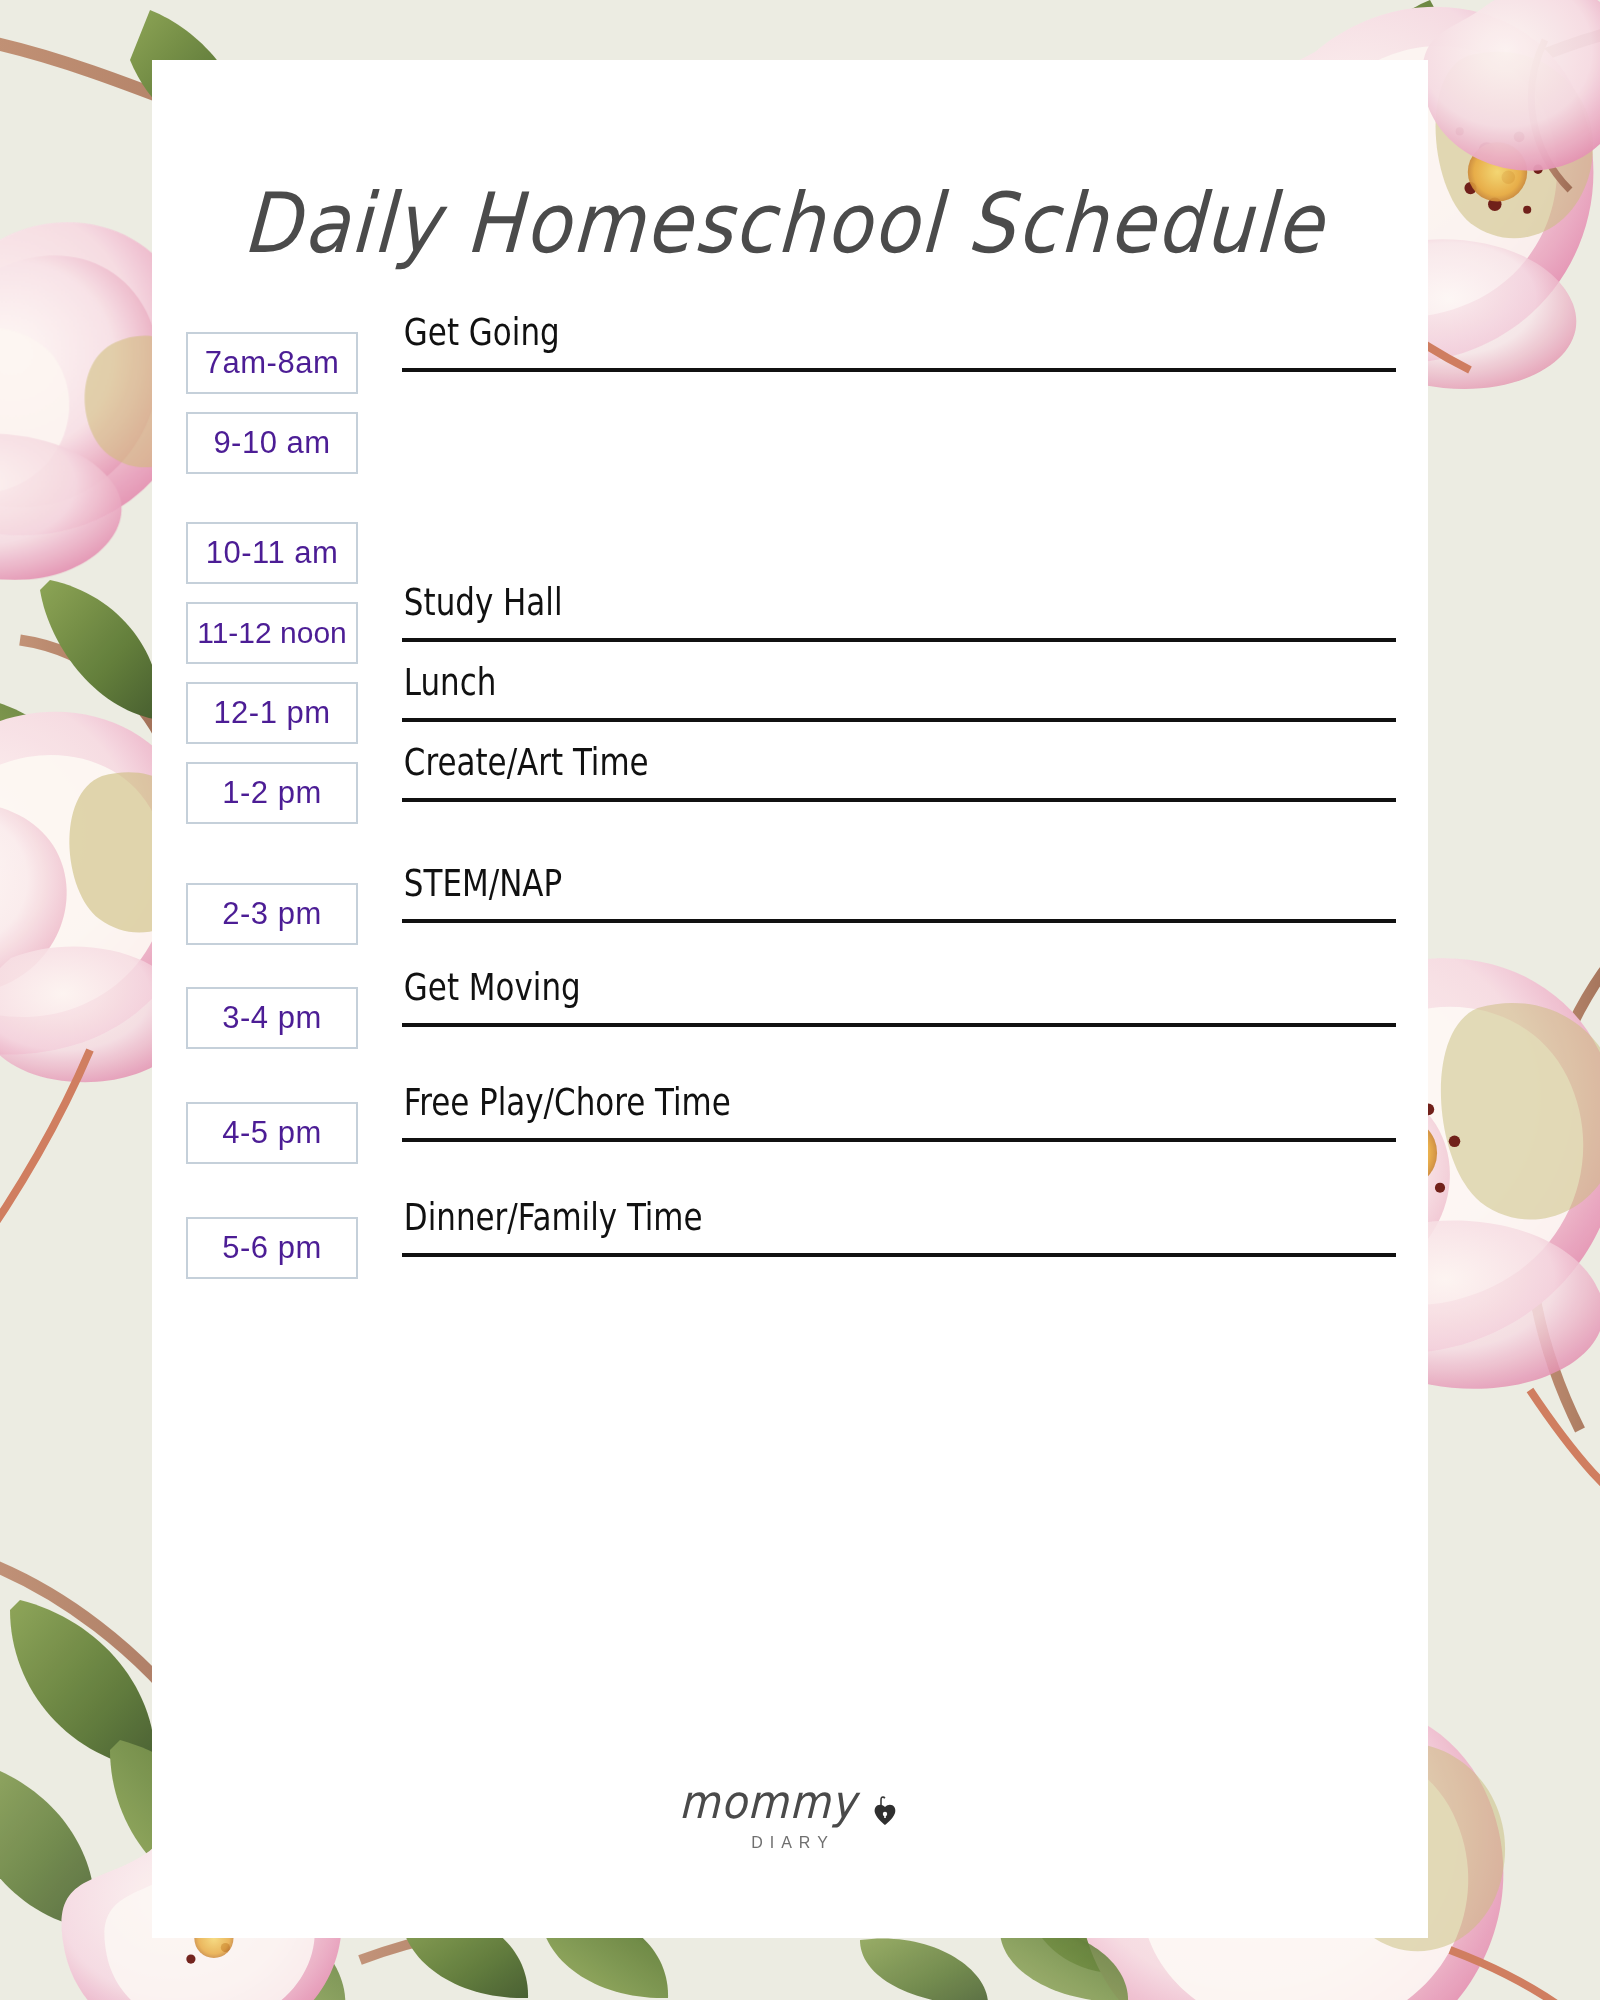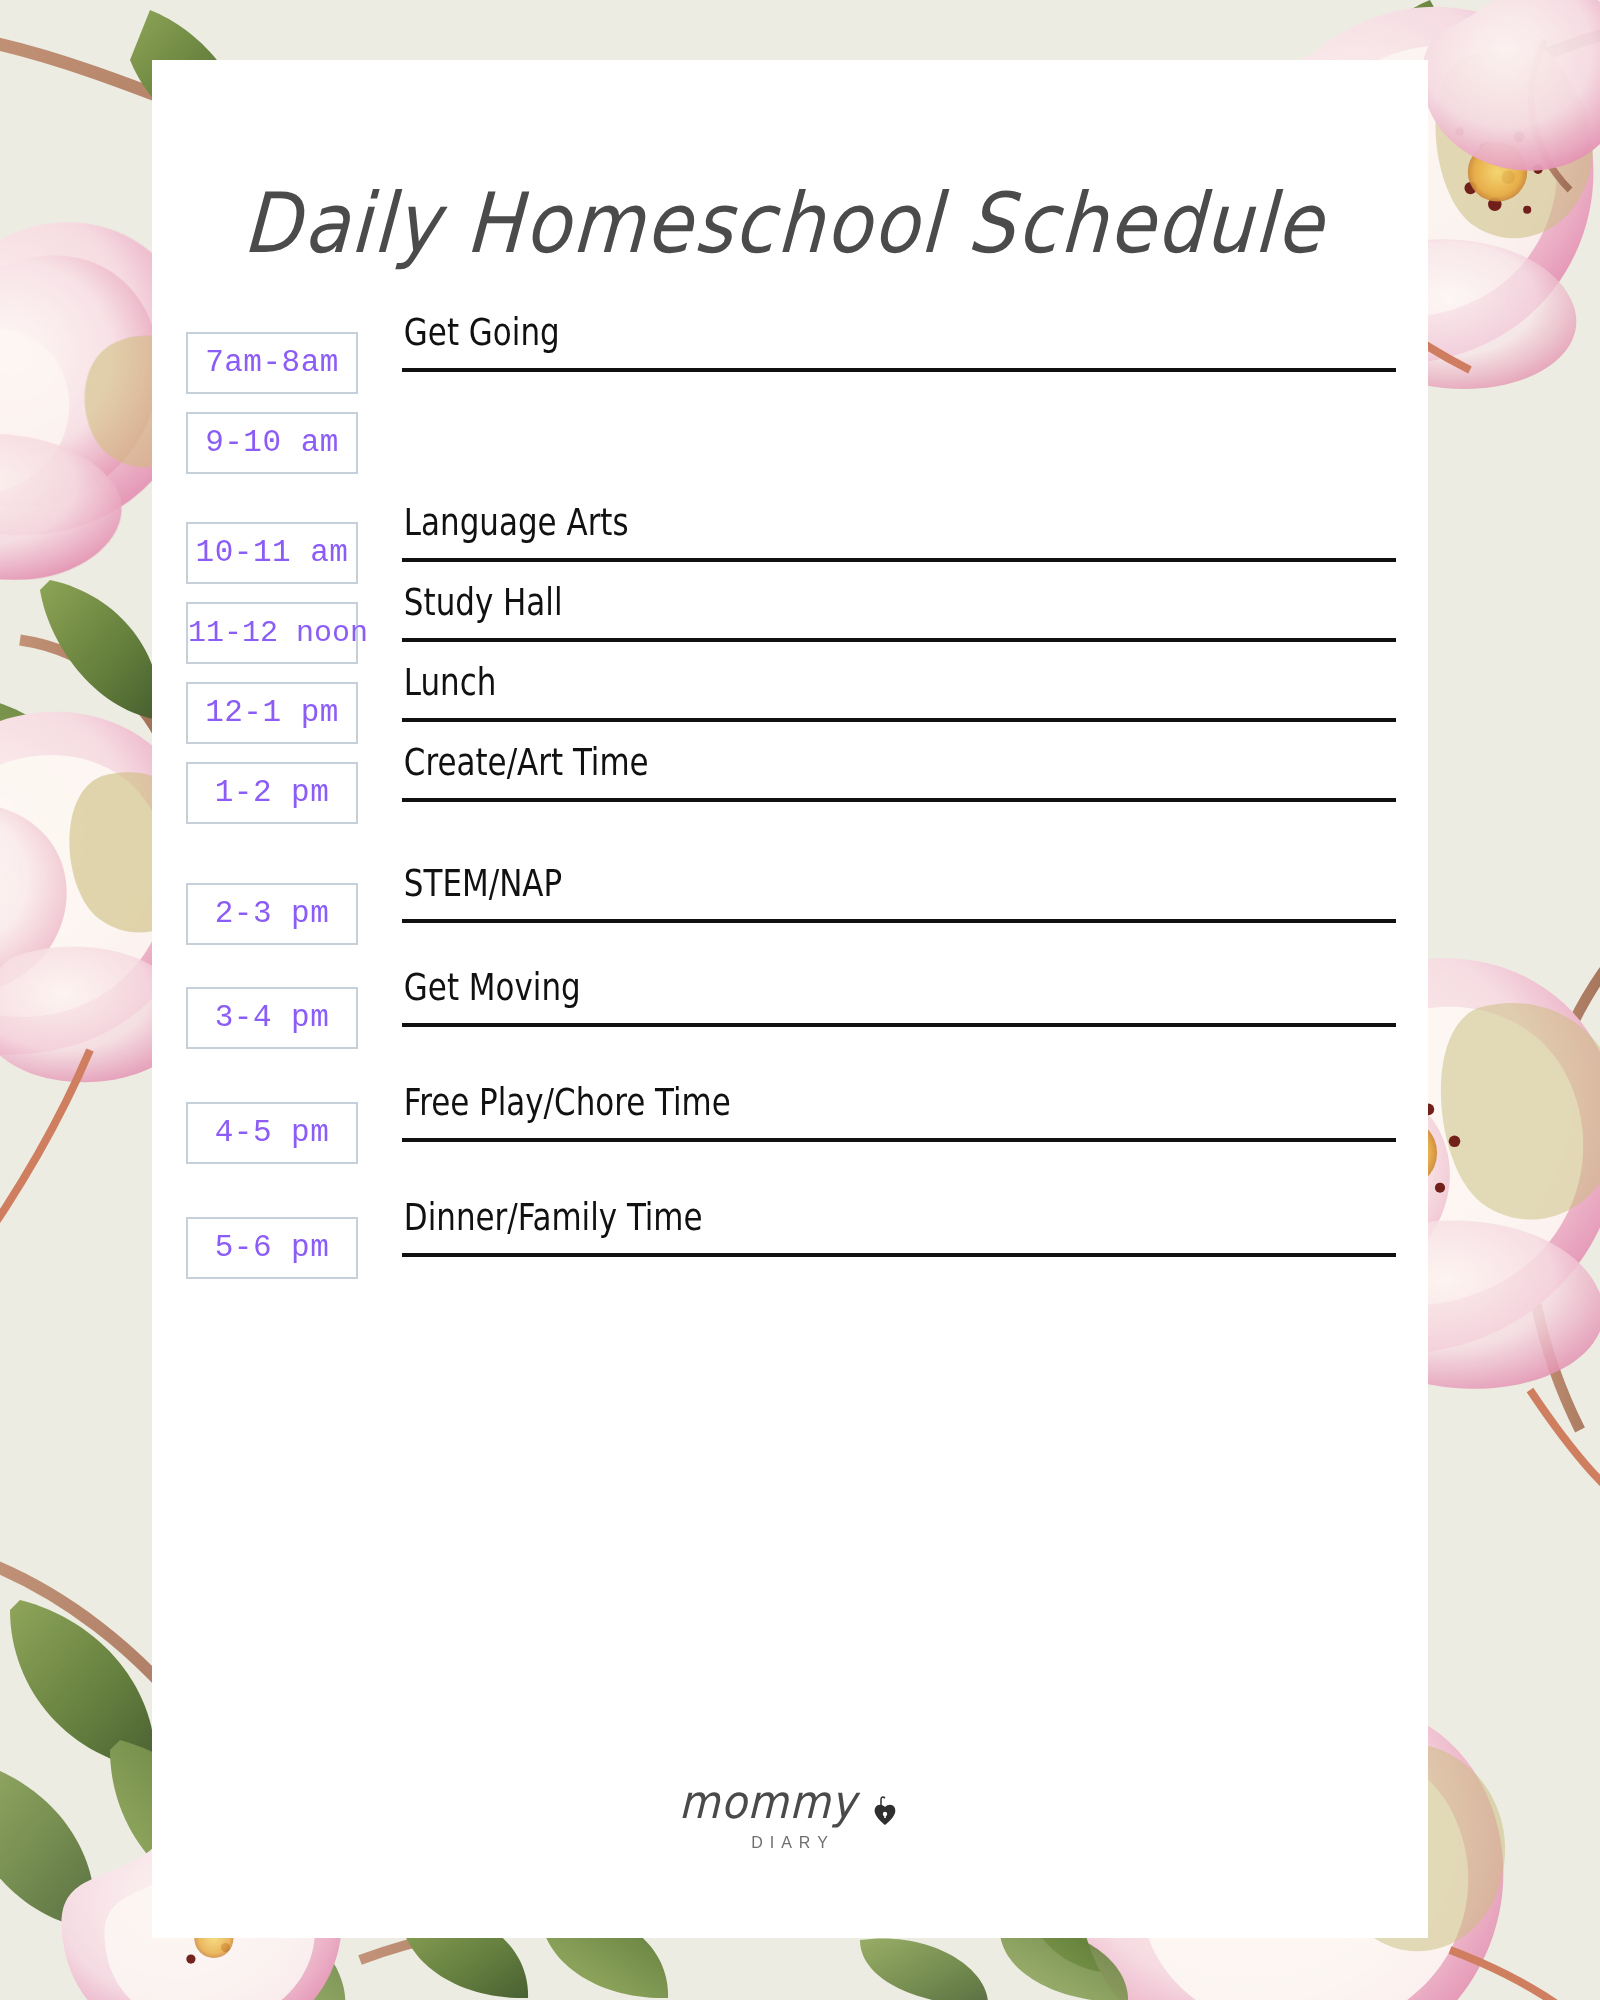--- a/index.html
+++ b/index.html
@@ -52,22 +52,22 @@
     display:flex;
     align-items:flex-start;
     height:80px;
   }
   .time-box{
     box-sizing:border-box;
     width:172px;
     min-width:172px;
     border:2px solid #c5d0da;
     background:#ffffff;
-    color:#8b5cf6;
-    font-family:Liberation Mono, monospace;
+    color:#4c1d95;
+    font-family:Liberation Sans, sans-serif;
     font-size:31px;
     line-height:58px;
     height:62px;
     text-align:center;
     letter-spacing:0.5px;
     white-space:nowrap;
     margin-top:22px;
   }
   .time-box.tight{font-size:30px;letter-spacing:0px;}
   .task{
@@ -336,24 +336,20 @@
         <div class="task-line"></div>
       </div>
     </div>
 
     <div class="row" style="height:110px;flex-direction:column;">
       <div class="time-box">9-10 am</div>
     </div>
 
     <div class="row">
       <div class="time-box">10-11 am</div>
-      <div class="task">
-        <div class="task-label">Language Arts</div>
-        <div class="task-line"></div>
-      </div>
     </div>
 
     <div class="row">
       <div class="time-box tight">11-12 noon</div>
       <div class="task">
         <div class="task-label">Study Hall</div>
         <div class="task-line"></div>
       </div>
     </div>
 

